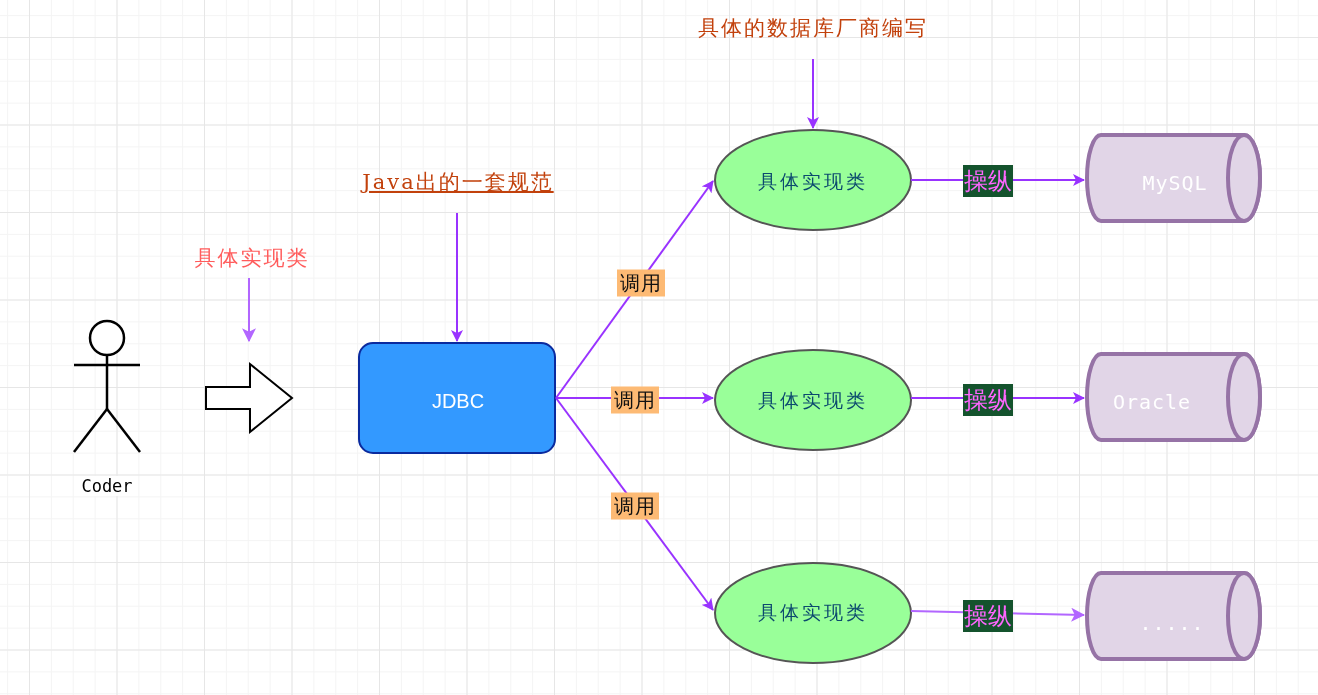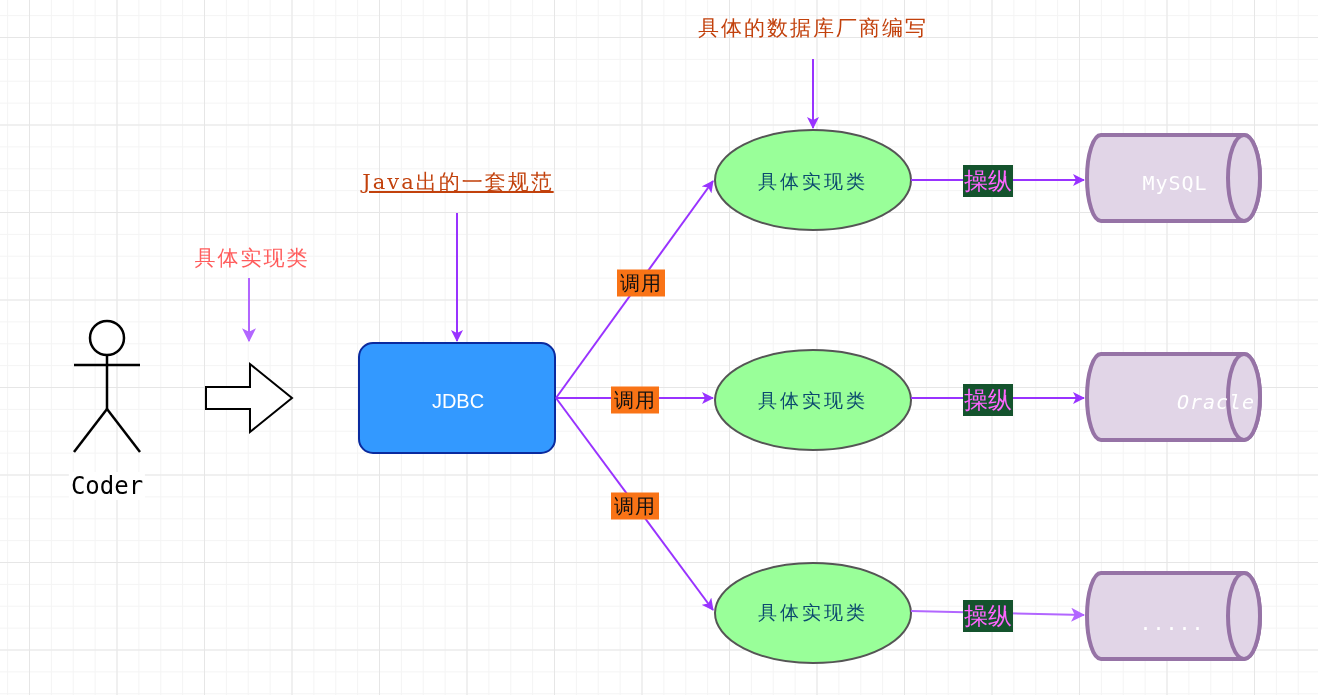--- a/index.html
+++ b/index.html
@@ -12,26 +12,26 @@
       linear-gradient(to right, #f4f4f4 1px, transparent 1px),
       linear-gradient(to bottom, #f4f4f4 1px, transparent 1px);
     background-size: 87.5px 87.5px, 87.5px 87.5px, 21.875px 21.875px, 21.875px 21.875px;
     background-position: 29px 37px, 29px 37px, 29px 37px, 29px 37px;
     font-family: "DejaVu Sans", sans-serif;
   }
   svg#diagram { position: absolute; left: 0; top: 0; }
   .lbl { position: absolute; white-space: nowrap; transform: translate(-50%, -50%); }
   .annot { font-family: "DejaVu Serif", serif; font-size: 21px; color: #c2410c; letter-spacing: 2px; }
   .annot-red { color: #ff5c5c; }
-  .edge-lbl { font-family: "DejaVu Serif", serif; font-size: 20px; color: #111; background: #f97316; padding: 0 3px; letter-spacing: 1px; }
+  .edge-lbl { font-family: "DejaVu Serif", serif; font-size: 20px; color: #111; background: #fdba74; padding: 0 3px; letter-spacing: 1px; }
   .op-lbl { font-family: "DejaVu Sans", sans-serif; font-size: 24px; color: #ff66ff; background: #14532d; padding: 0 1px; }
   .node-txt { font-family: "DejaVu Serif", serif; font-size: 19px; color: #0c4a6e; letter-spacing: 3px; }
   .jdbc-txt { font-family: "Liberation Sans", sans-serif; font-size: 20px; color: #ffffff; text-align: center; }
   .db-txt { font-family: "DejaVu Sans Mono", monospace; font-size: 20px; color: #ffffff; letter-spacing: 1px; }
-  .coder-txt { font-family: "DejaVu Sans Mono", monospace; font-size: 24px; color: #000; background: #fff; padding: 0 2px; }
+  .coder-txt { font-family: "DejaVu Sans Mono", monospace; font-size: 17px; color: #000; background: #fff; padding: 0 2px; }
 </style>
 </head>
 <body>
 
 <svg id="diagram" width="1318" height="695" xmlns="http://www.w3.org/2000/svg">
   <defs>
     <marker id="arr" viewBox="0 0 12 12" refX="11" refY="6" markerWidth="12" markerHeight="12" orient="auto" markerUnits="userSpaceOnUse">
       <path d="M0,0 L12,6 L0,12 L3,6 Z" fill="#9933ff"></path>
     </marker>
     <marker id="arrL" viewBox="0 0 12 12" refX="11" refY="6" markerWidth="14" markerHeight="14" orient="auto" markerUnits="userSpaceOnUse">
@@ -95,14 +95,14 @@
 
 <div class="lbl node-txt" style="left:813px; top:182px;">具体实现类</div>
 <div class="lbl node-txt" style="left:813px; top:401px;">具体实现类</div>
 <div class="lbl node-txt" style="left:813px; top:613px;">具体实现类</div>
 
 <div class="lbl op-lbl" style="left:988px; top:181px;">操纵</div>
 <div class="lbl op-lbl" style="left:988px; top:400px;">操纵</div>
 <div class="lbl op-lbl" style="left:988px; top:616px;">操纵</div>
 
 <div class="lbl db-txt" style="left:1175px; top:183px;">MySQL</div>
-<div class="lbl db-txt" style="left:1216px; top:402px;font-style:italic;">Oracle</div>
+<div class="lbl db-txt" style="left:1152px; top:402px;">Oracle</div>
 <div class="lbl db-txt" style="left:1172px; top:623px;">.....</div>
 
 </body></html>

